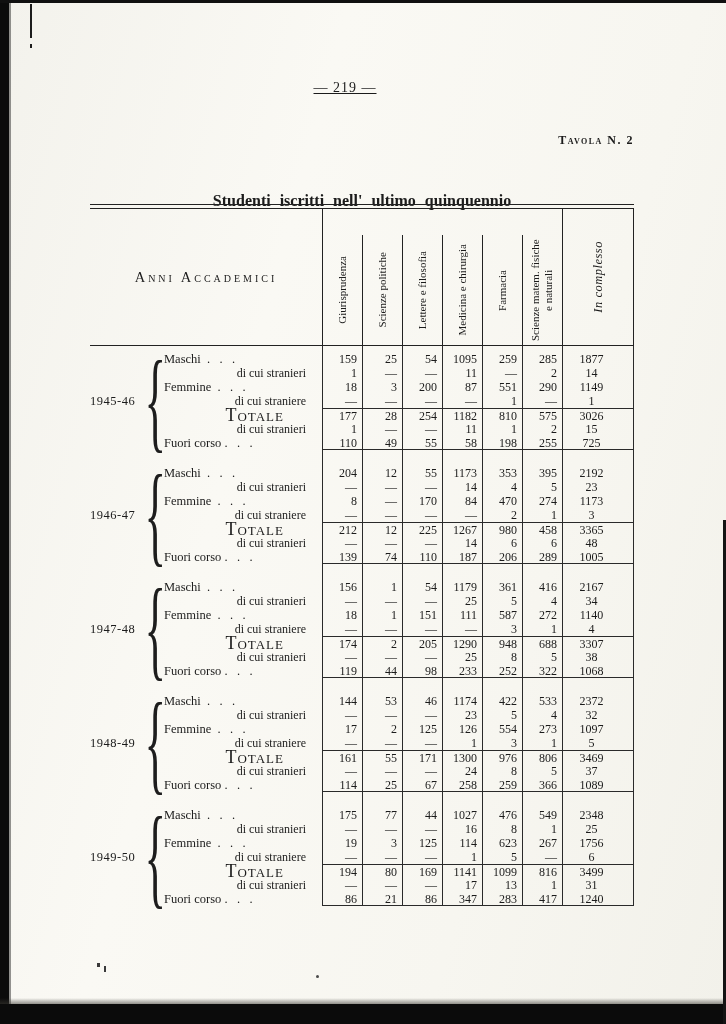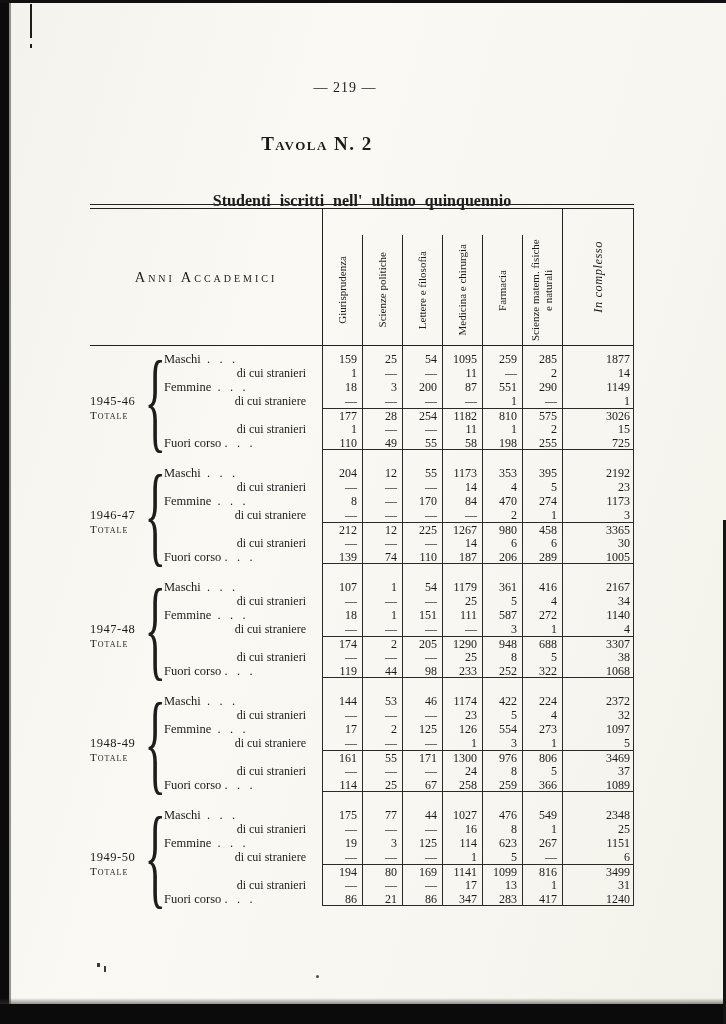--- a/index.html
+++ b/index.html
@@ -15,22 +15,22 @@
   .edge-top{left:0;top:0;width:726px;height:3px;background:#101010;}
   .edge-bottom{left:0;bottom:0;width:726px;height:20px;}
   .edge-bottom-fade{left:0;bottom:20px;width:726px;height:6px;background:linear-gradient(0deg,rgba(60,58,52,.55),rgba(60,58,52,0));}
   .edge-right{right:0;top:520px;width:3px;height:504px;background:#141414;}
   .tick1{left:30px;top:4px;width:2px;height:34px;background:#1c1c1c;}
   .tick2{left:30px;top:44px;width:2px;height:4px;background:#1c1c1c;}
   .speck1{left:97px;top:963px;width:3px;height:4px;background:#3a3a3a;}
   .speck2{left:104px;top:966px;width:2px;height:6px;background:#3a3a3a;}
   .speck3{left:316px;top:975px;width:3px;height:3px;background:#4a4a4a;border-radius:50%;}
 
-  .pagenum{position:absolute;top:80px;left:0;width:690px;text-align:center;font-size:14px;letter-spacing:1px;}
-  .plate{position:absolute;top:133px;left:0;width:634px;text-align:center;font-size:19px;font-variant:small-caps;letter-spacing:1.5px;font-weight:600;}
+  .pagenum{position:absolute;top:80px;left:0;width:690px;text-align:center;font-size:14px;letter-spacing:1px;text-decoration:underline;}
+  .plate{position:absolute;top:133px;left:0;width:634px;text-align:right;font-size:12px;font-variant:small-caps;letter-spacing:1.5px;font-weight:600;}
   .title{position:absolute;top:192px;left:90px;width:544px;text-align:center;font-size:16px;font-weight:bold;word-spacing:5px;}
 
   .tbl{position:absolute;top:204px;left:90px;width:544px;}
   .double-rule{height:3px;border-top:1px solid #222;border-bottom:1px solid #222;}
 
   .thead{position:relative;height:136px;border-bottom:1px solid #222;}
   .anni{position:absolute;left:0;top:0;width:232px;height:136px;display:flex;align-items:center;justify-content:center;
         font-variant:small-caps;letter-spacing:3px;font-size:14.5px;}
   .fac-band{position:absolute;left:232px;top:0;width:240px;height:26px;display:flex;align-items:center;justify-content:center;
         font-variant:small-caps;letter-spacing:5px;font-size:13.5px;border-bottom:1px solid #222;box-sizing:border-box;}
@@ -46,23 +46,23 @@
   .vline{position:absolute;top:0;bottom:0;width:1px;background:#2a2a2a;}
   .group{position:relative;height:98px;margin-bottom:16px;}
   .group.lastg{margin-bottom:0;}
   .year{position:absolute;left:0;top:42px;width:54px;font-size:12.5px;letter-spacing:0.5px;}
   .brace{position:absolute;left:48px;top:-3px;width:22px;height:102px;font-size:112px;line-height:102px;
          transform:scaleX(0.4);transform-origin:center;color:#1d1d1d;}
   .row{display:flex;height:14px;align-items:stretch;font-size:12px;line-height:14px;}
   .lbl{width:232px;box-sizing:border-box;white-space:nowrap;overflow:hidden;}
   .lbl.main{padding-left:74px;font-size:12.5px;}
   .lbl.sub{text-align:right;padding-right:16px;font-size:12px;}
-  .lbl.total{padding-right:38px;font-variant:small-caps;letter-spacing:1px;font-size:11px;}
+  .lbl.total{text-align:right;padding-right:38px;font-variant:small-caps;letter-spacing:1px;font-size:18px;}
   .num{width:40px;height:14px;box-sizing:border-box;text-align:right;padding-right:5px;}
-  .num.last{width:72px;padding-right:4px;}
+  .num.last{width:72px;padding-right:13px;text-align:center;}
   .row.r4 .num{border-top:1px solid #2a2a2a;}
   .row.r6 .num{border-bottom:1px solid #2a2a2a;}
 </style>
 </head>
 <body>
 
 <div class="scan">
 
   <div class="edge edge-left"></div>
   <div class="edge edge-left2"></div>
@@ -247,39 +247,39 @@
             <div class="num last">3365</div>
           </div>
           <div class="row r5">
             <div class="lbl sub">di cui stranieri</div>
             <div class="num">—</div>
             <div class="num">—</div>
             <div class="num">—</div>
             <div class="num">14</div>
             <div class="num">6</div>
             <div class="num">6</div>
-            <div class="num last">30</div>
+            <div class="num last">48</div>
           </div>
           <div class="row r6">
             <div class="lbl main">Fuori corso .&nbsp;&nbsp;&nbsp;.&nbsp;&nbsp;&nbsp;.</div>
             <div class="num">139</div>
             <div class="num">74</div>
             <div class="num">110</div>
             <div class="num">187</div>
             <div class="num">206</div>
             <div class="num">289</div>
             <div class="num last">1005</div>
           </div>
         </div>
         <div class="group">
           <div class="year">1947-48</div>
           <div class="brace">{</div>
           <div class="row r0">
             <div class="lbl main">Maschi&nbsp;&nbsp;.&nbsp;&nbsp;&nbsp;.&nbsp;&nbsp;&nbsp;.</div>
-            <div class="num">107</div>
+            <div class="num">156</div>
             <div class="num">1</div>
             <div class="num">54</div>
             <div class="num">1179</div>
             <div class="num">361</div>
             <div class="num">416</div>
             <div class="num last">2167</div>
           </div>
           <div class="row r1">
             <div class="lbl sub">di cui stranieri</div>
             <div class="num">—</div>
@@ -344,21 +344,21 @@
         <div class="group">
           <div class="year">1948-49</div>
           <div class="brace">{</div>
           <div class="row r0">
             <div class="lbl main">Maschi&nbsp;&nbsp;.&nbsp;&nbsp;&nbsp;.&nbsp;&nbsp;&nbsp;.</div>
             <div class="num">144</div>
             <div class="num">53</div>
             <div class="num">46</div>
             <div class="num">1174</div>
             <div class="num">422</div>
-            <div class="num">224</div>
+            <div class="num">533</div>
             <div class="num last">2372</div>
           </div>
           <div class="row r1">
             <div class="lbl sub">di cui stranieri</div>
             <div class="num">—</div>
             <div class="num">—</div>
             <div class="num">—</div>
             <div class="num">23</div>
             <div class="num">5</div>
             <div class="num">4</div>
@@ -439,21 +439,21 @@
             <div class="num last">25</div>
           </div>
           <div class="row r2">
             <div class="lbl main">Femmine&nbsp;&nbsp;.&nbsp;&nbsp;&nbsp;.&nbsp;&nbsp;&nbsp;.</div>
             <div class="num">19</div>
             <div class="num">3</div>
             <div class="num">125</div>
             <div class="num">114</div>
             <div class="num">623</div>
             <div class="num">267</div>
-            <div class="num last">1151</div>
+            <div class="num last">1756</div>
           </div>
           <div class="row r3">
             <div class="lbl sub">di cui straniere</div>
             <div class="num">—</div>
             <div class="num">—</div>
             <div class="num">—</div>
             <div class="num">1</div>
             <div class="num">5</div>
             <div class="num">—</div>
             <div class="num last">6</div>

